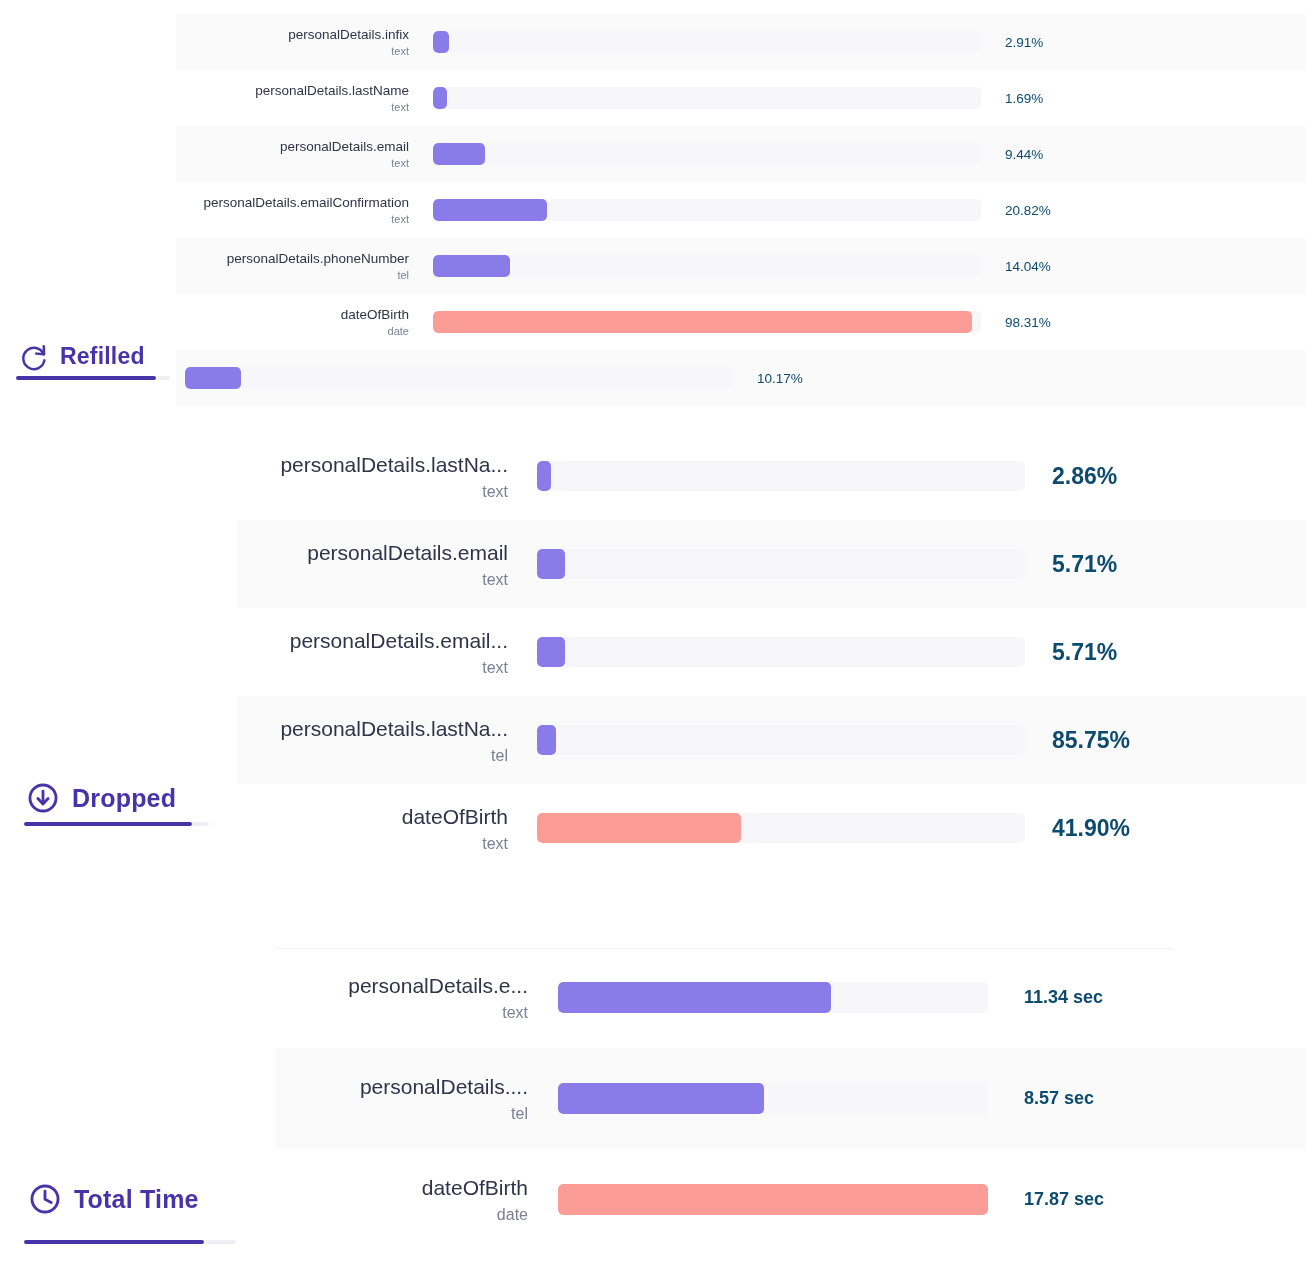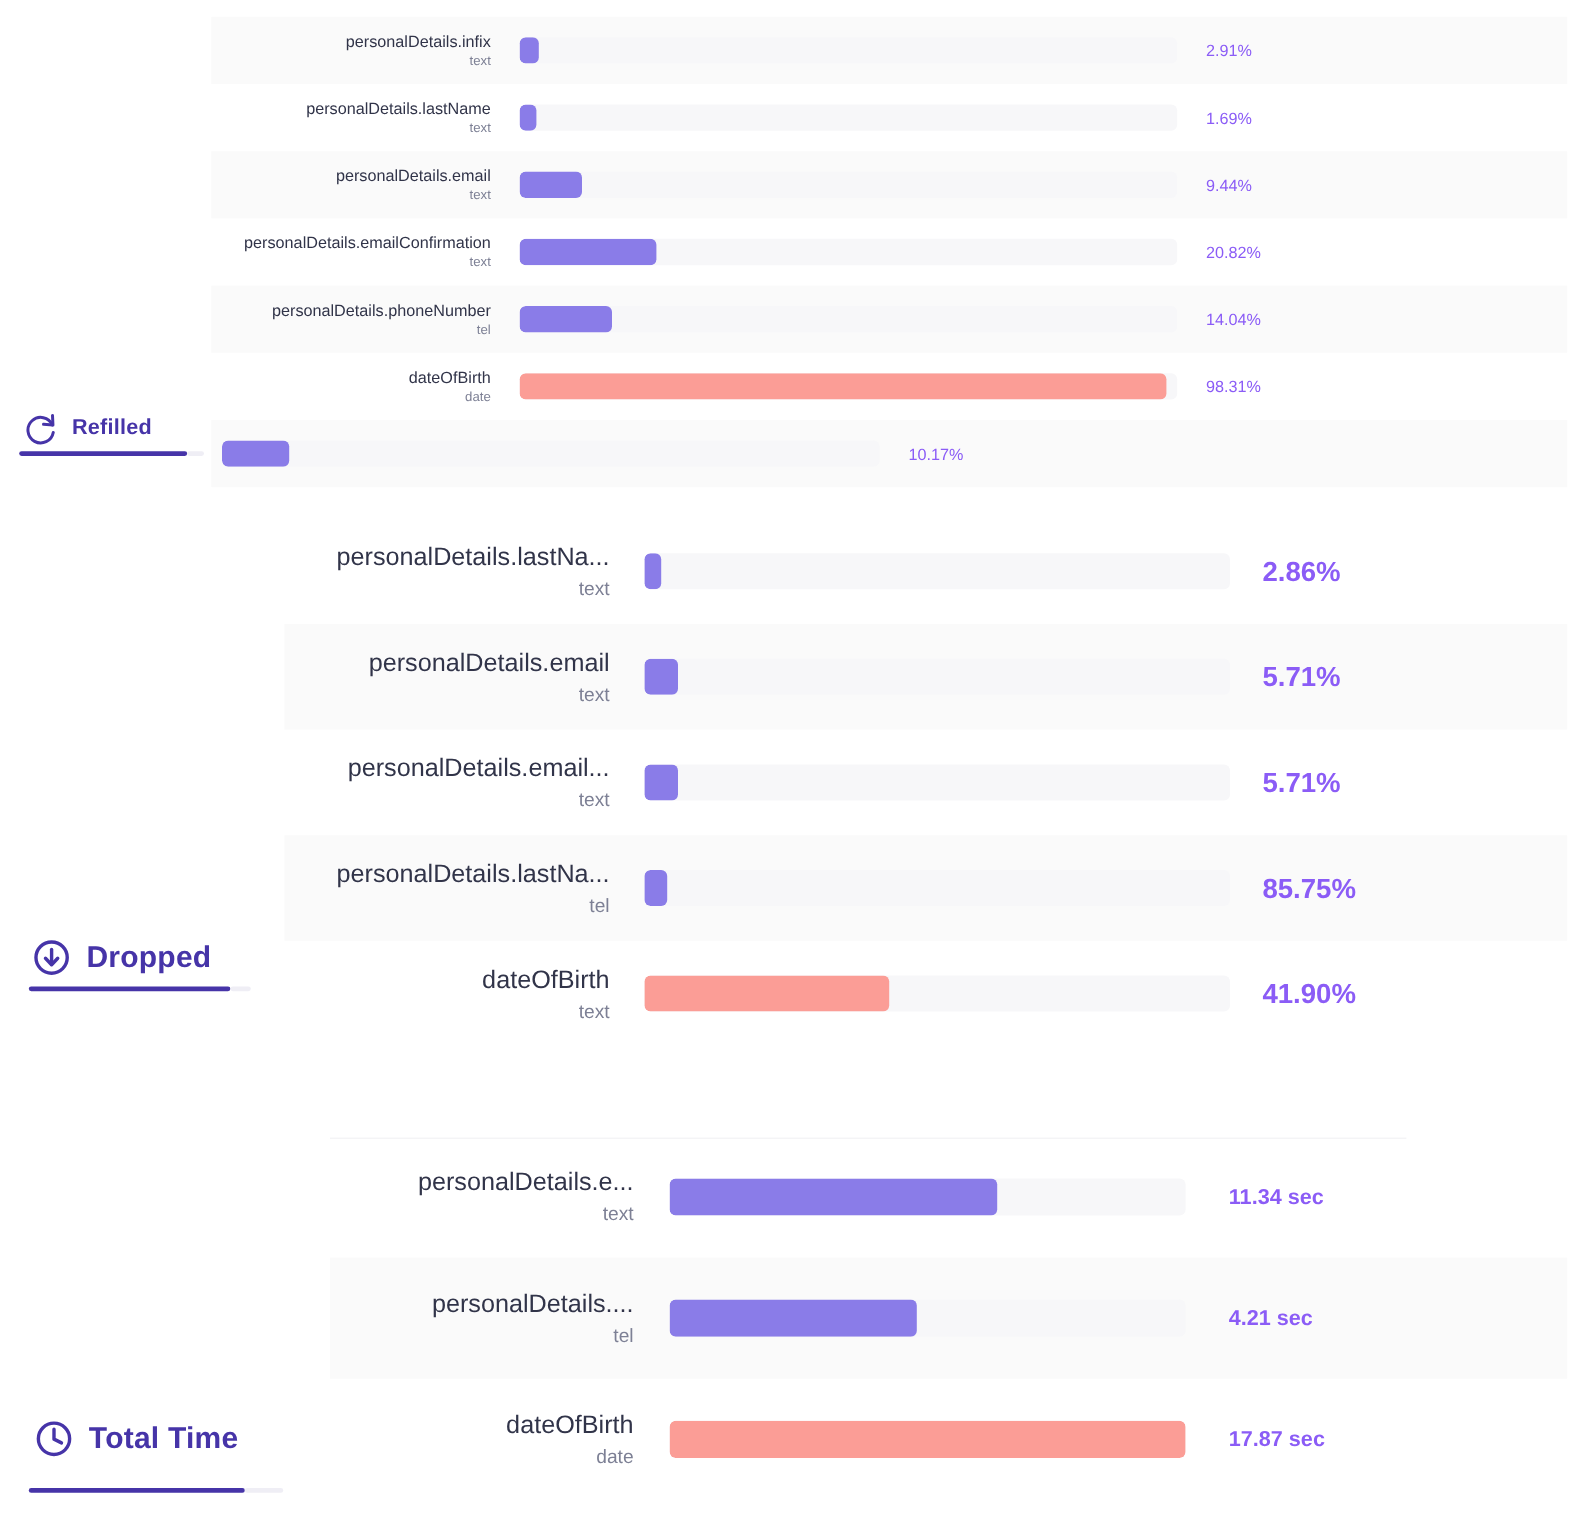--- a/index.html
+++ b/index.html
@@ -63,33 +63,33 @@
     overflow: hidden;
   }
   .bar {
     position: absolute;
     left: 0; top: 0; bottom: 0;
     border-radius: 5px;
   }
   .bar.purple { background: #8a7ce8; }
   .bar.salmon { background: #fb9d96; }
 
-  .row-value { color: #8b5cf6; white-space: nowrap; flex: 0 0 auto; }
+  .row-value { color: #0c4a6e; white-space: nowrap; flex: 0 0 auto; }
 
   
   #sec-refilled { left: 0; top: 0; width: 1152px; height: 410px; }
   #sec-refilled .rows { left: 176px; top: 14px; width: 1130px; }
   #sec-refilled .row { height: 56px; }
   #sec-refilled .row-label { width: 248px; padding-right: 15px; }
   #sec-refilled .row-name { font-size: 13.5px; line-height: 17px; }
   #sec-refilled .row-type { font-size: 11px; line-height: 14px; margin-top: 1px; }
   #sec-refilled .track { width: 548px; height: 22px; margin-left: 9px; }
   #sec-refilled .row-value { font-size: 13.5px; margin-left: 24px; width: 120px; }
   #sec-refilled .sec-label { left: 18px; top: 341px; }
-  #sec-refilled .sec-label .sec-text { font-size: 18px; }
+  #sec-refilled .sec-label .sec-text { font-size: 23px; }
   #sec-refilled .sec-underline { left: 16px; top: 376px; width: 140px; }
   #sec-refilled .sec-underline.faded { left: 156px; top: 376px; width: 14px; }
 
   
   #sec-dropped { left: 0; top: 410px; width: 1160px; height: 520px; }
   #sec-dropped .rows { left: 237px; top: 22px; width: 1069px; }
   #sec-dropped .row { height: 88px; }
   #sec-dropped .row-label { width: 285px; padding-right: 14px; }
   #sec-dropped .row-name { font-size: 21px; line-height: 27px; }
   #sec-dropped .row-type { font-size: 16px; line-height: 21px; margin-top: 3px; }
@@ -279,21 +279,21 @@
           <div class="row-value">11.34 sec</div>
         </div>
         <div class="row alt">
           <div class="row-label">
             <div class="row-name">personalDetails....</div>
             <div class="row-type">tel</div>
           </div>
           <div class="track">
             <div class="bar purple" style="width: 47.9575%; background: rgb(138, 124, 232);"></div>
           </div>
-          <div class="row-value">4.21 sec</div>
+          <div class="row-value">8.57 sec</div>
         </div>
         <div class="row">
           <div class="row-label">
             <div class="row-name">dateOfBirth</div>
             <div class="row-type">date</div>
           </div>
           <div class="track">
             <div class="bar salmon" style="width: 100%; background: rgb(251, 157, 150);"></div>
           </div>
           <div class="row-value">17.87 sec</div>

